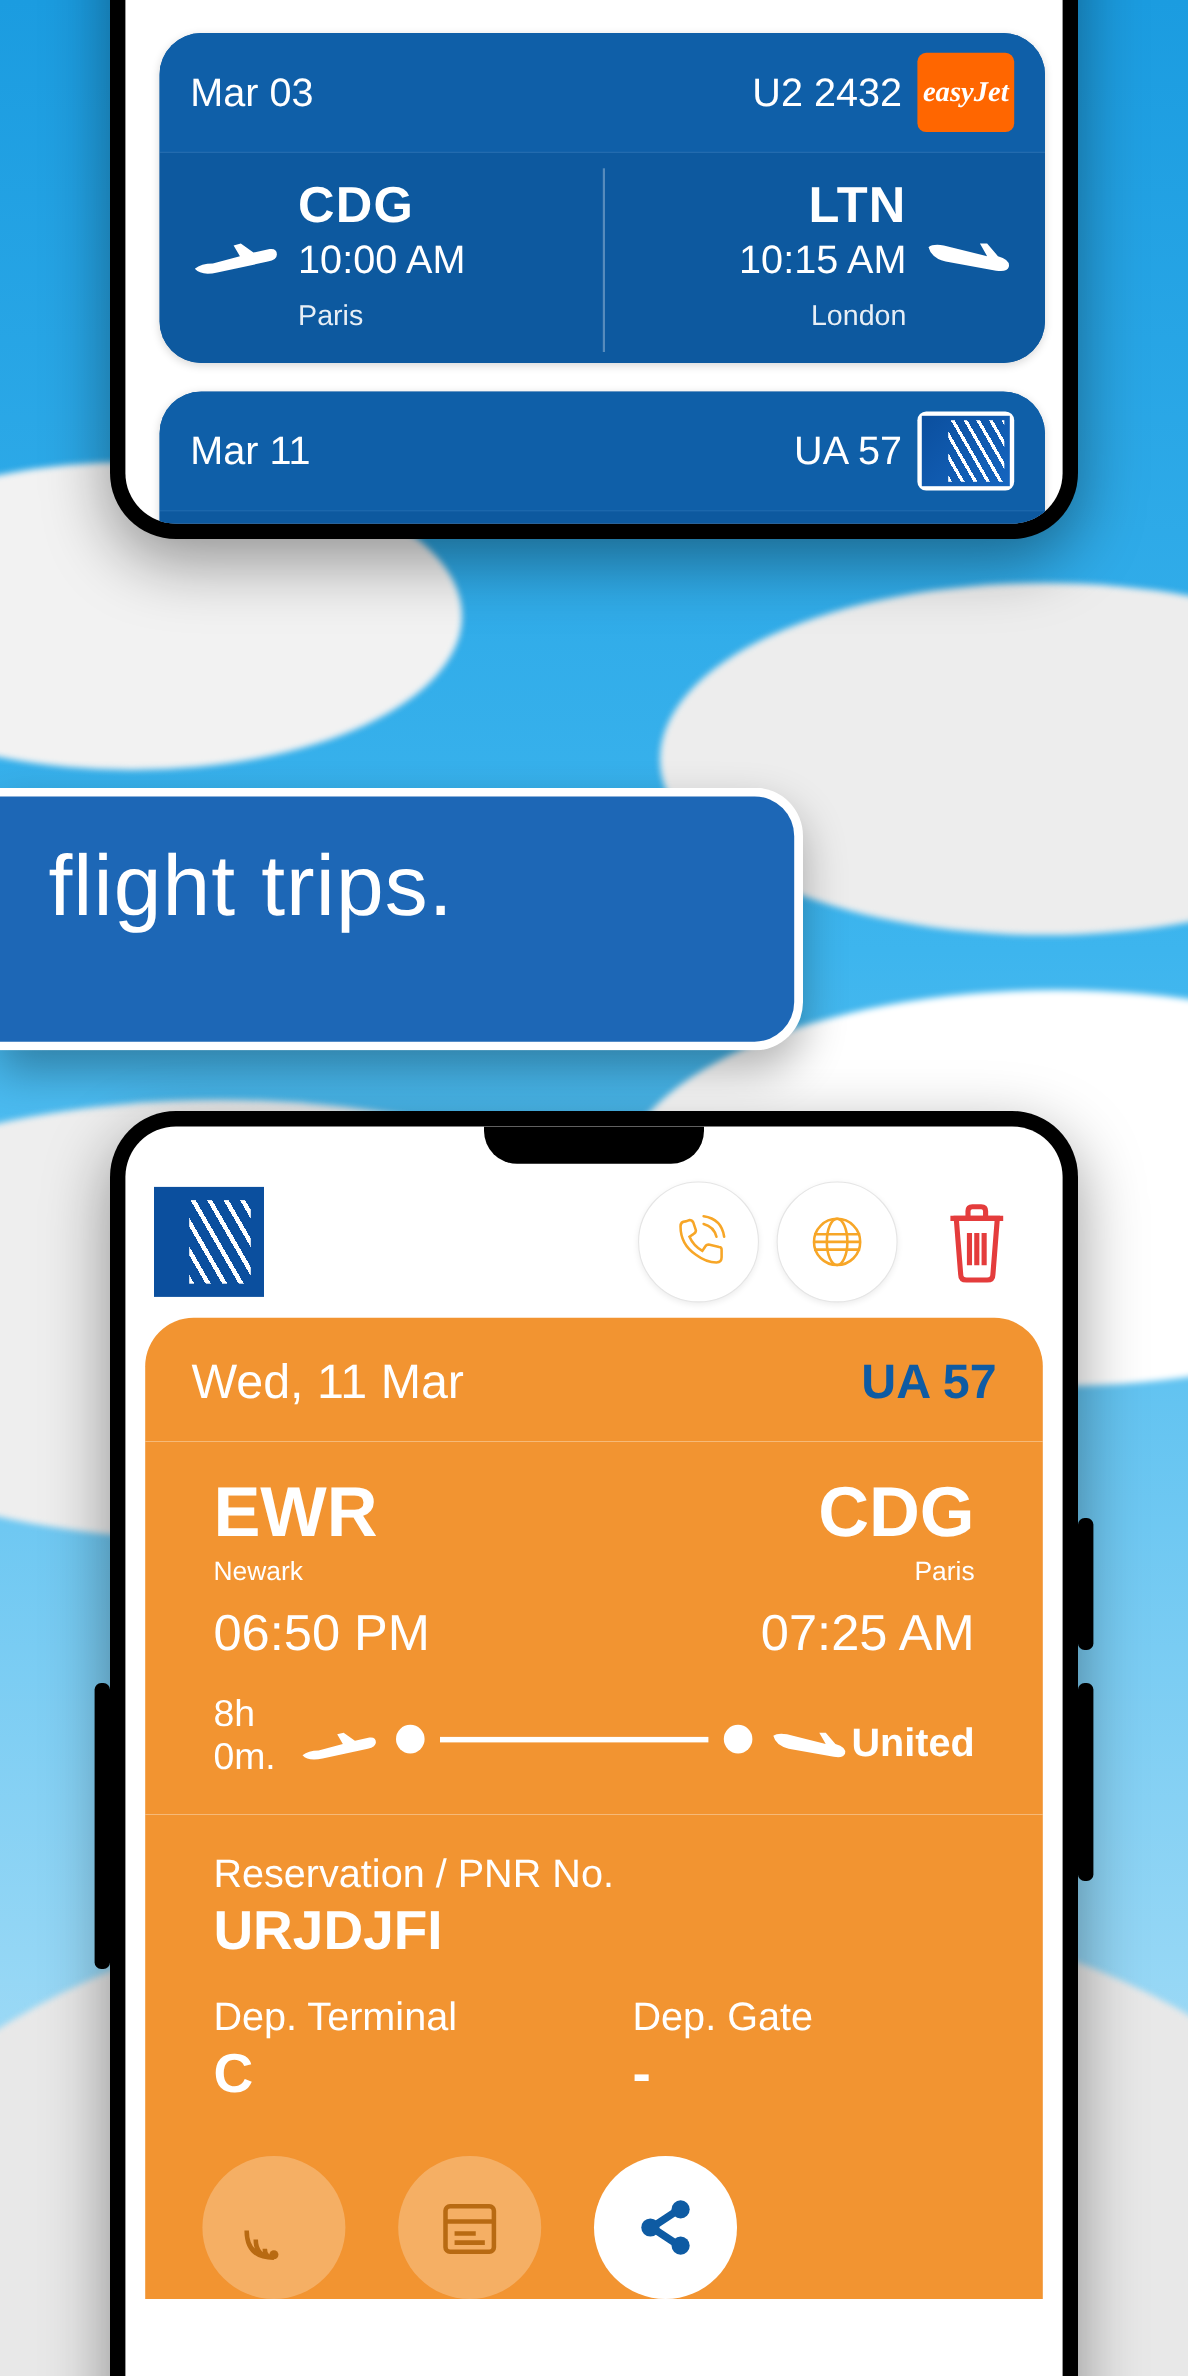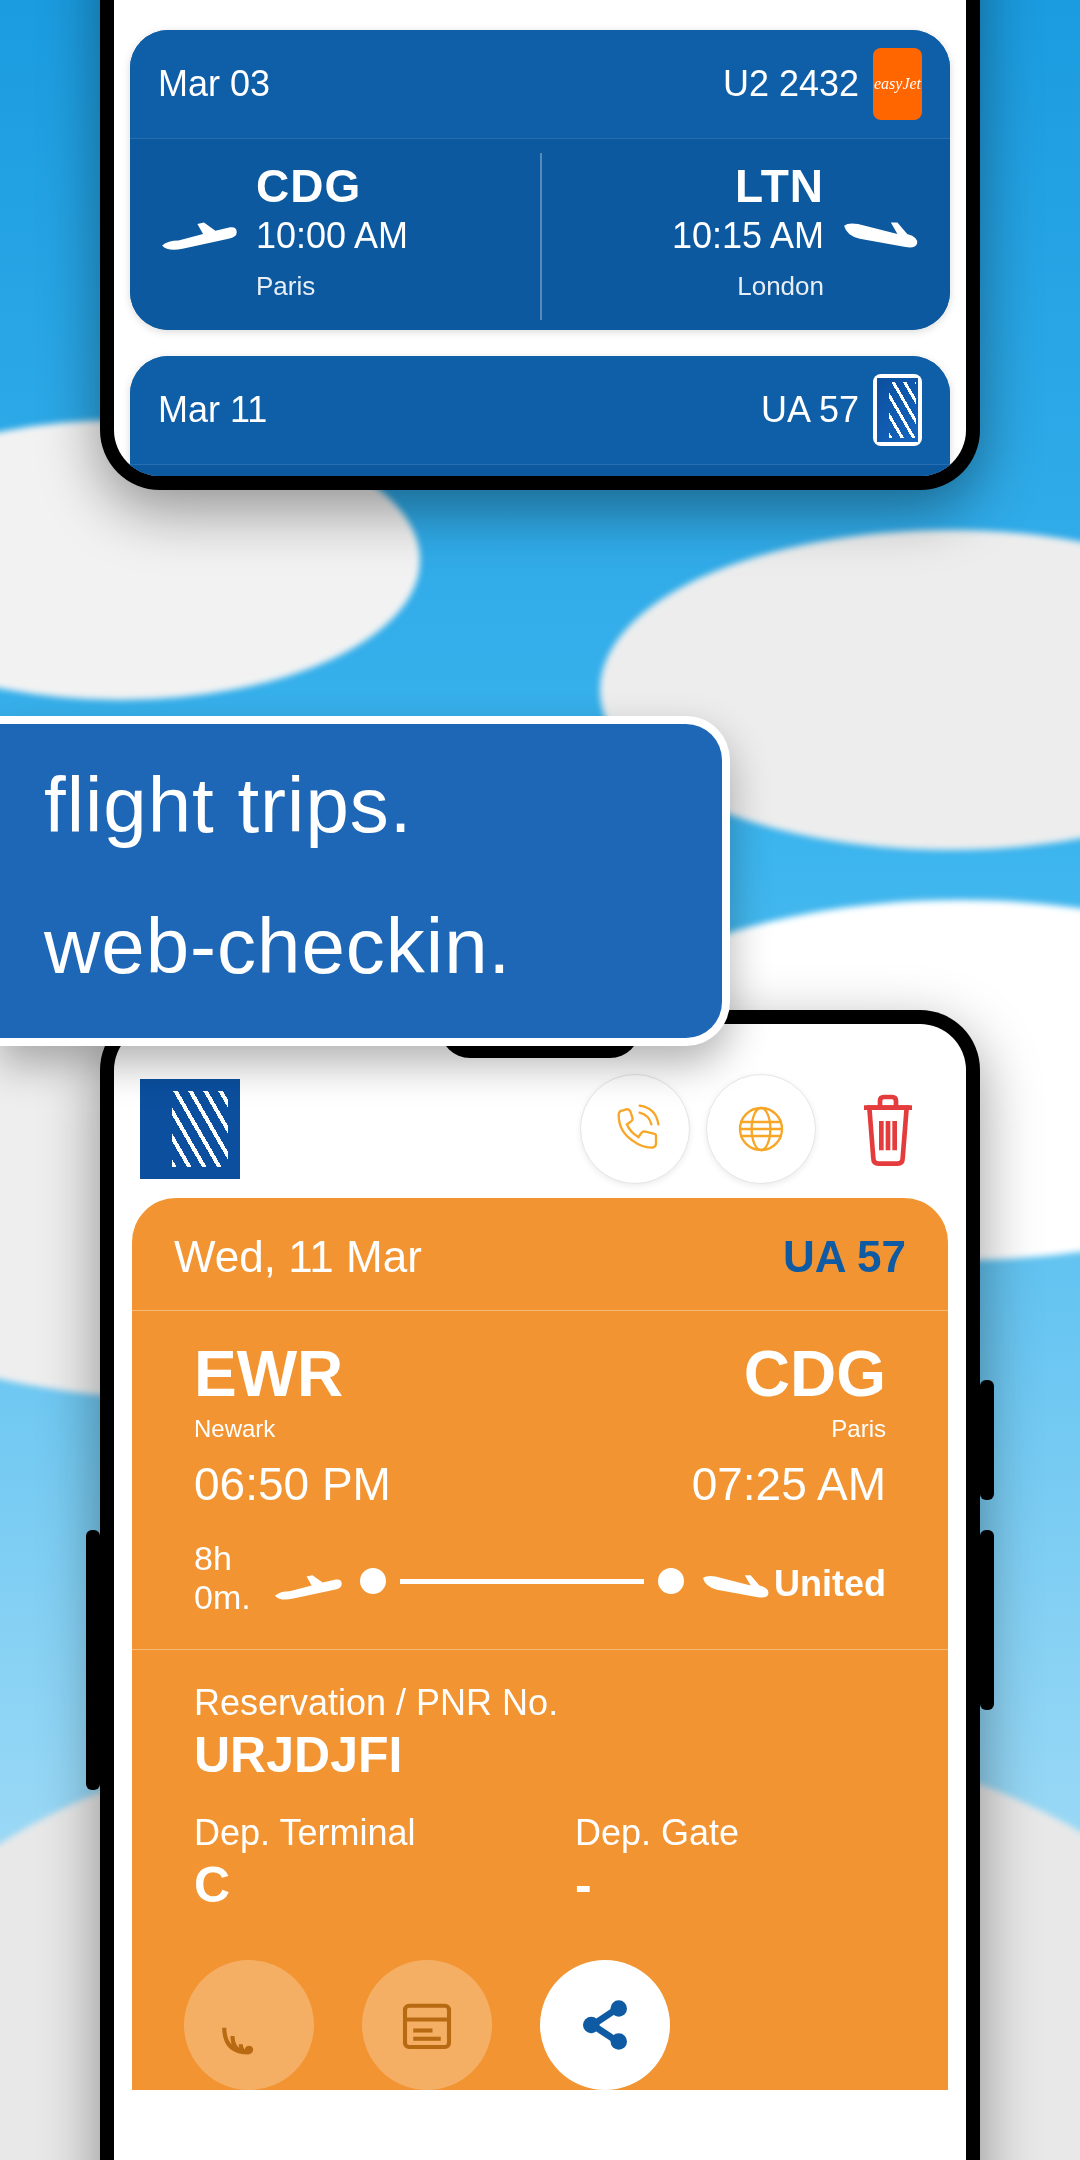--- a/index.html
+++ b/index.html
@@ -45,41 +45,41 @@
     z-index: 50;
   }
   .phone.top { width: 880px; height: 760px; top: -270px; left: 100px; }
   .phone.bottom { width: 880px; height: 1420px; top: 1010px; left: 100px; }
   .phone .side-btn { position:absolute; background:#000; border-radius:6px; }
   .phone.bottom .sb1 { width:14px; height:120px; right:-14px; top:370px; }
   .phone.bottom .sb2 { width:14px; height:180px; right:-14px; top:520px; }
   .phone.bottom .sb3 { width:14px; height:260px; left:-14px; top:520px; }
 
   
-  .cards-wrap { padding: 16px 16px 0 16px; position: absolute; top: 270px; left:0; right:0; }
+  .cards-wrap { padding: 16px 16px 0 16px; position: absolute; top: 270px; left:15px; right:0; }
   .flight-card {
     background: #0e5ba3;
     border-radius: 38px;
     overflow: hidden;
     margin-bottom: 26px;
     box-shadow: 0 2px 8px rgba(0,0,0,0.15);
   }
   .fc-head {
     display: flex; justify-content: space-between; align-items: center;
     padding: 18px 28px;
     background: #0f5fa8;
     border-bottom: 1px solid rgba(255,255,255,0.1);
   }
   .fc-date { color: #fff; font-size: 36px; font-weight: 500; }
   .fc-flightno-wrap { display: flex; align-items: center; gap: 14px; }
   .fc-flightno { color: #fff; font-size: 36px; font-weight: 500; }
   .fc-airline-logo {
-    width: 49px; height: 72px; border-radius: 8px;
+    width: 88px; height: 72px; border-radius: 8px;
     display: flex; align-items:center; justify-content:center;
-    font-size: 16px; font-weight:normal;
+    font-size: 26px; font-weight:bold;
   }
   .logo-easyjet { background: #ff6600; color:#fff; font-family:Georgia,serif; font-style:italic;}
   .logo-united { background:#fff; padding:4px;}
   .logo-united .inner { width:100%; height:100%; background: linear-gradient(135deg,#0b4f9e 0%, #1565c0 100%); position:relative; overflow:hidden;}
   .logo-united .inner::before { content:""; position:absolute; inset:6% 6% 6% 30%; background: repeating-linear-gradient(60deg,#fff 0 3px,transparent 3px 10px);}
   .fc-body {
     display: flex; padding: 20px 28px 28px 28px;
     position: relative;
     background: #0d599f;
   }
@@ -239,21 +239,20 @@
           
         </div>
       </div>
 
     </div>
   </div>
 </div>
 
 <div class="bubble">
   <div class="line">flight trips.</div>
-  <div class="line">web-checkin.</div>
 </div>
 
 <div class="phone bottom">
   <div class="side-btn sb1"></div>
   <div class="side-btn sb2"></div>
   <div class="side-btn sb3"></div>
   <div class="screen">
     <div class="notch"></div>
     <div class="detail-wrap">
 

